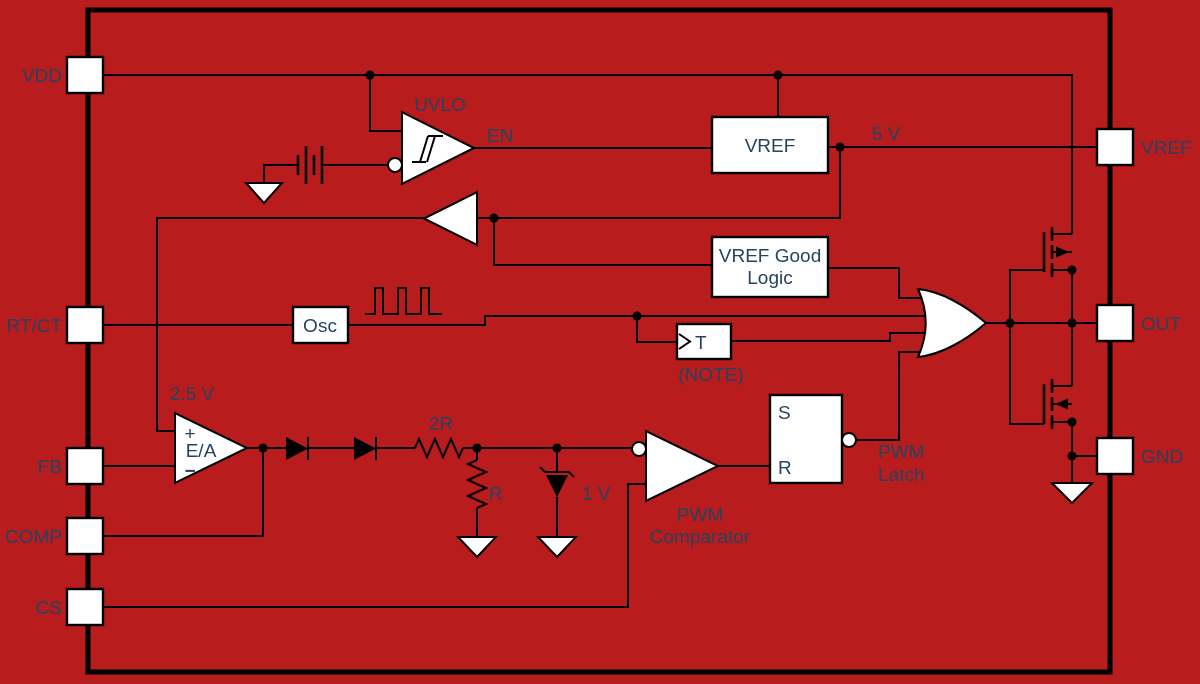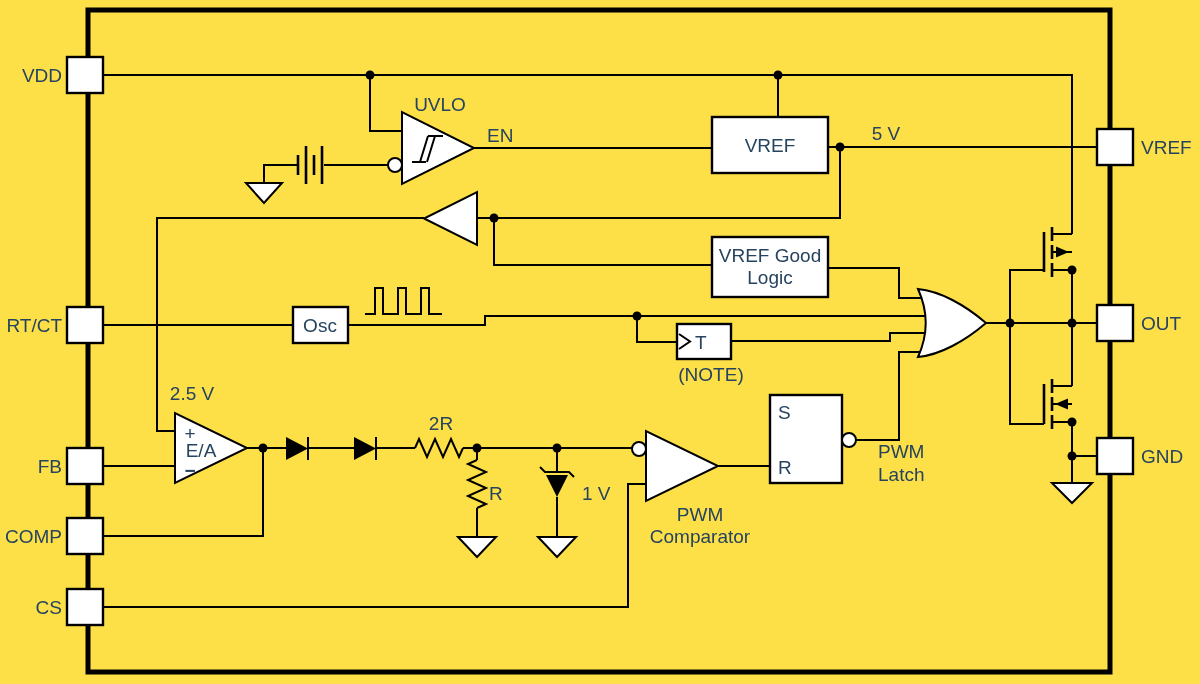--- a/index.html
+++ b/index.html
@@ -1,16 +1,16 @@
 <!DOCTYPE html>
 <html><head>
 <meta charset="utf-8">
 <style>
   html,body{margin:0;padding:0;background:#ffffff;}
-  .stage{position:relative;width:1200px;height:684px;background:#fde047;font-family:"Liberation Sans",sans-serif;}
+  .stage{position:relative;width:1200px;height:684px;background:#b91c1c;font-family:"Liberation Sans",sans-serif;}
   svg{display:block;}
   text{font-family:"Liberation Sans","DejaVu Sans",sans-serif;font-size:19px;fill:#26435f;}
   .wire{stroke:#000;stroke-width:2;fill:none;}
   .thick{stroke:#000;stroke-width:2.6;fill:none;}
   .boxy{fill:#fff;stroke:#000;stroke-width:2.4;}
   .tri{fill:#fff;stroke:#000;stroke-width:2;}
   .dot{fill:#000;stroke:none;}
   .blk{fill:#000;stroke:none;}
 </style>
 </head>

